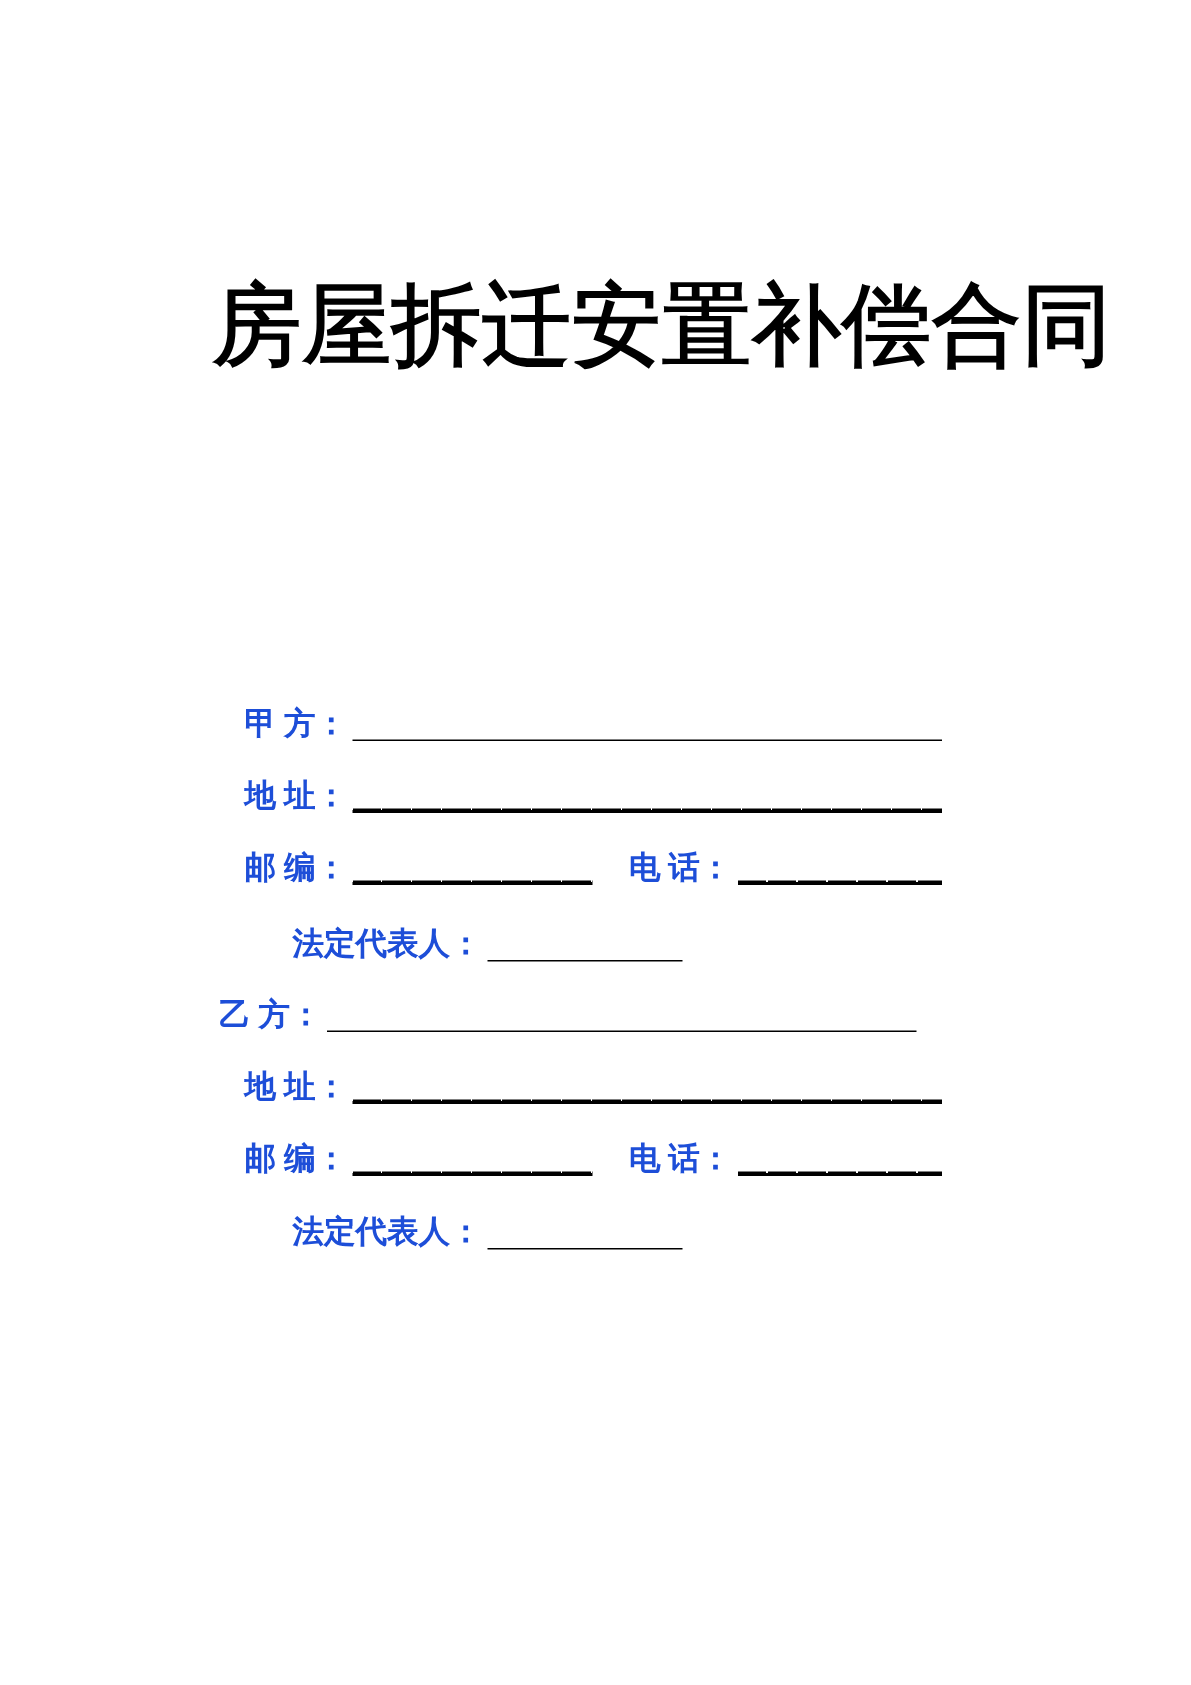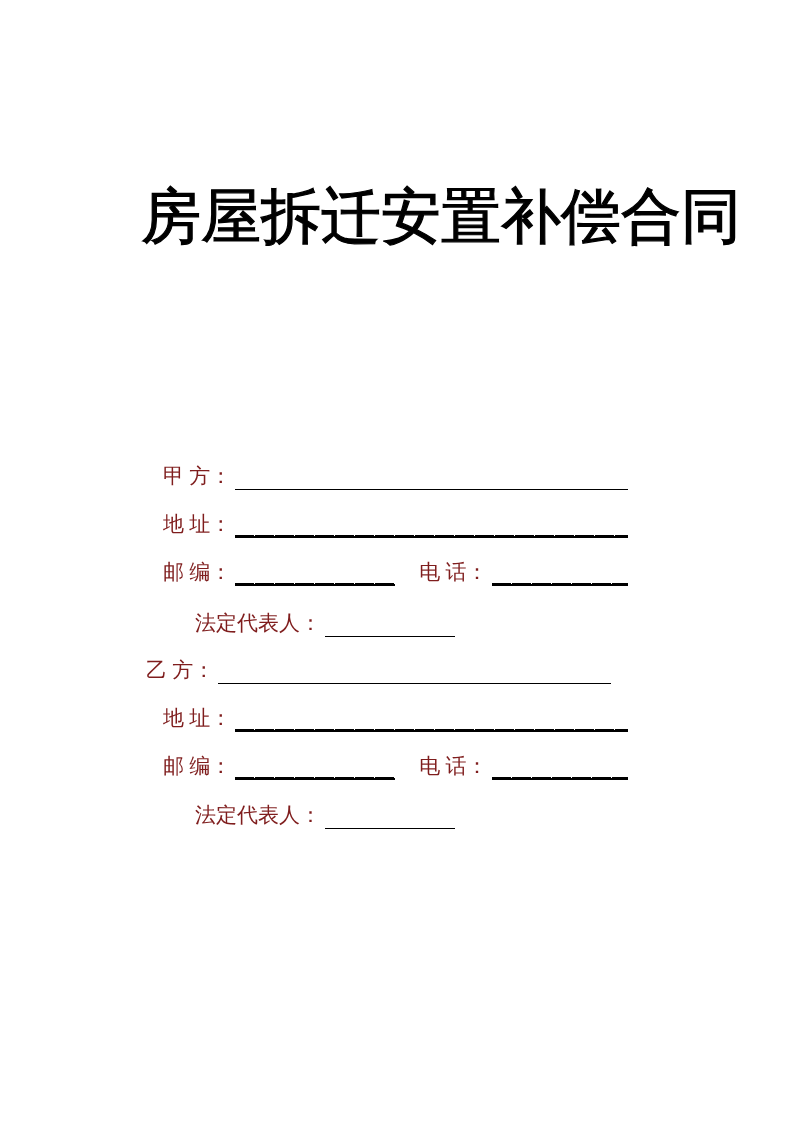--- a/index.html
+++ b/index.html
@@ -27,23 +27,25 @@
     line-height: 1.25;
     font-weight: 400;
     letter-spacing: 0px;
     -webkit-text-stroke: 1.2px #000000;
     color: #000000;
     padding-left: 44px;
   }
   .row {
     position: absolute;
     display: flex;
+    align-items: flex-end;
     height: 30px;
     font-size: 21px;
-    color: #7f1d1d;
+    color: #1d4ed8;
+    font-weight: bold;
   }
   .row .label {
     white-space: pre;
     line-height: 1.15;
   }
   .blank {
     position: relative;
     height: 26px;
     margin-left: 4px;
     min-width: 10px;

